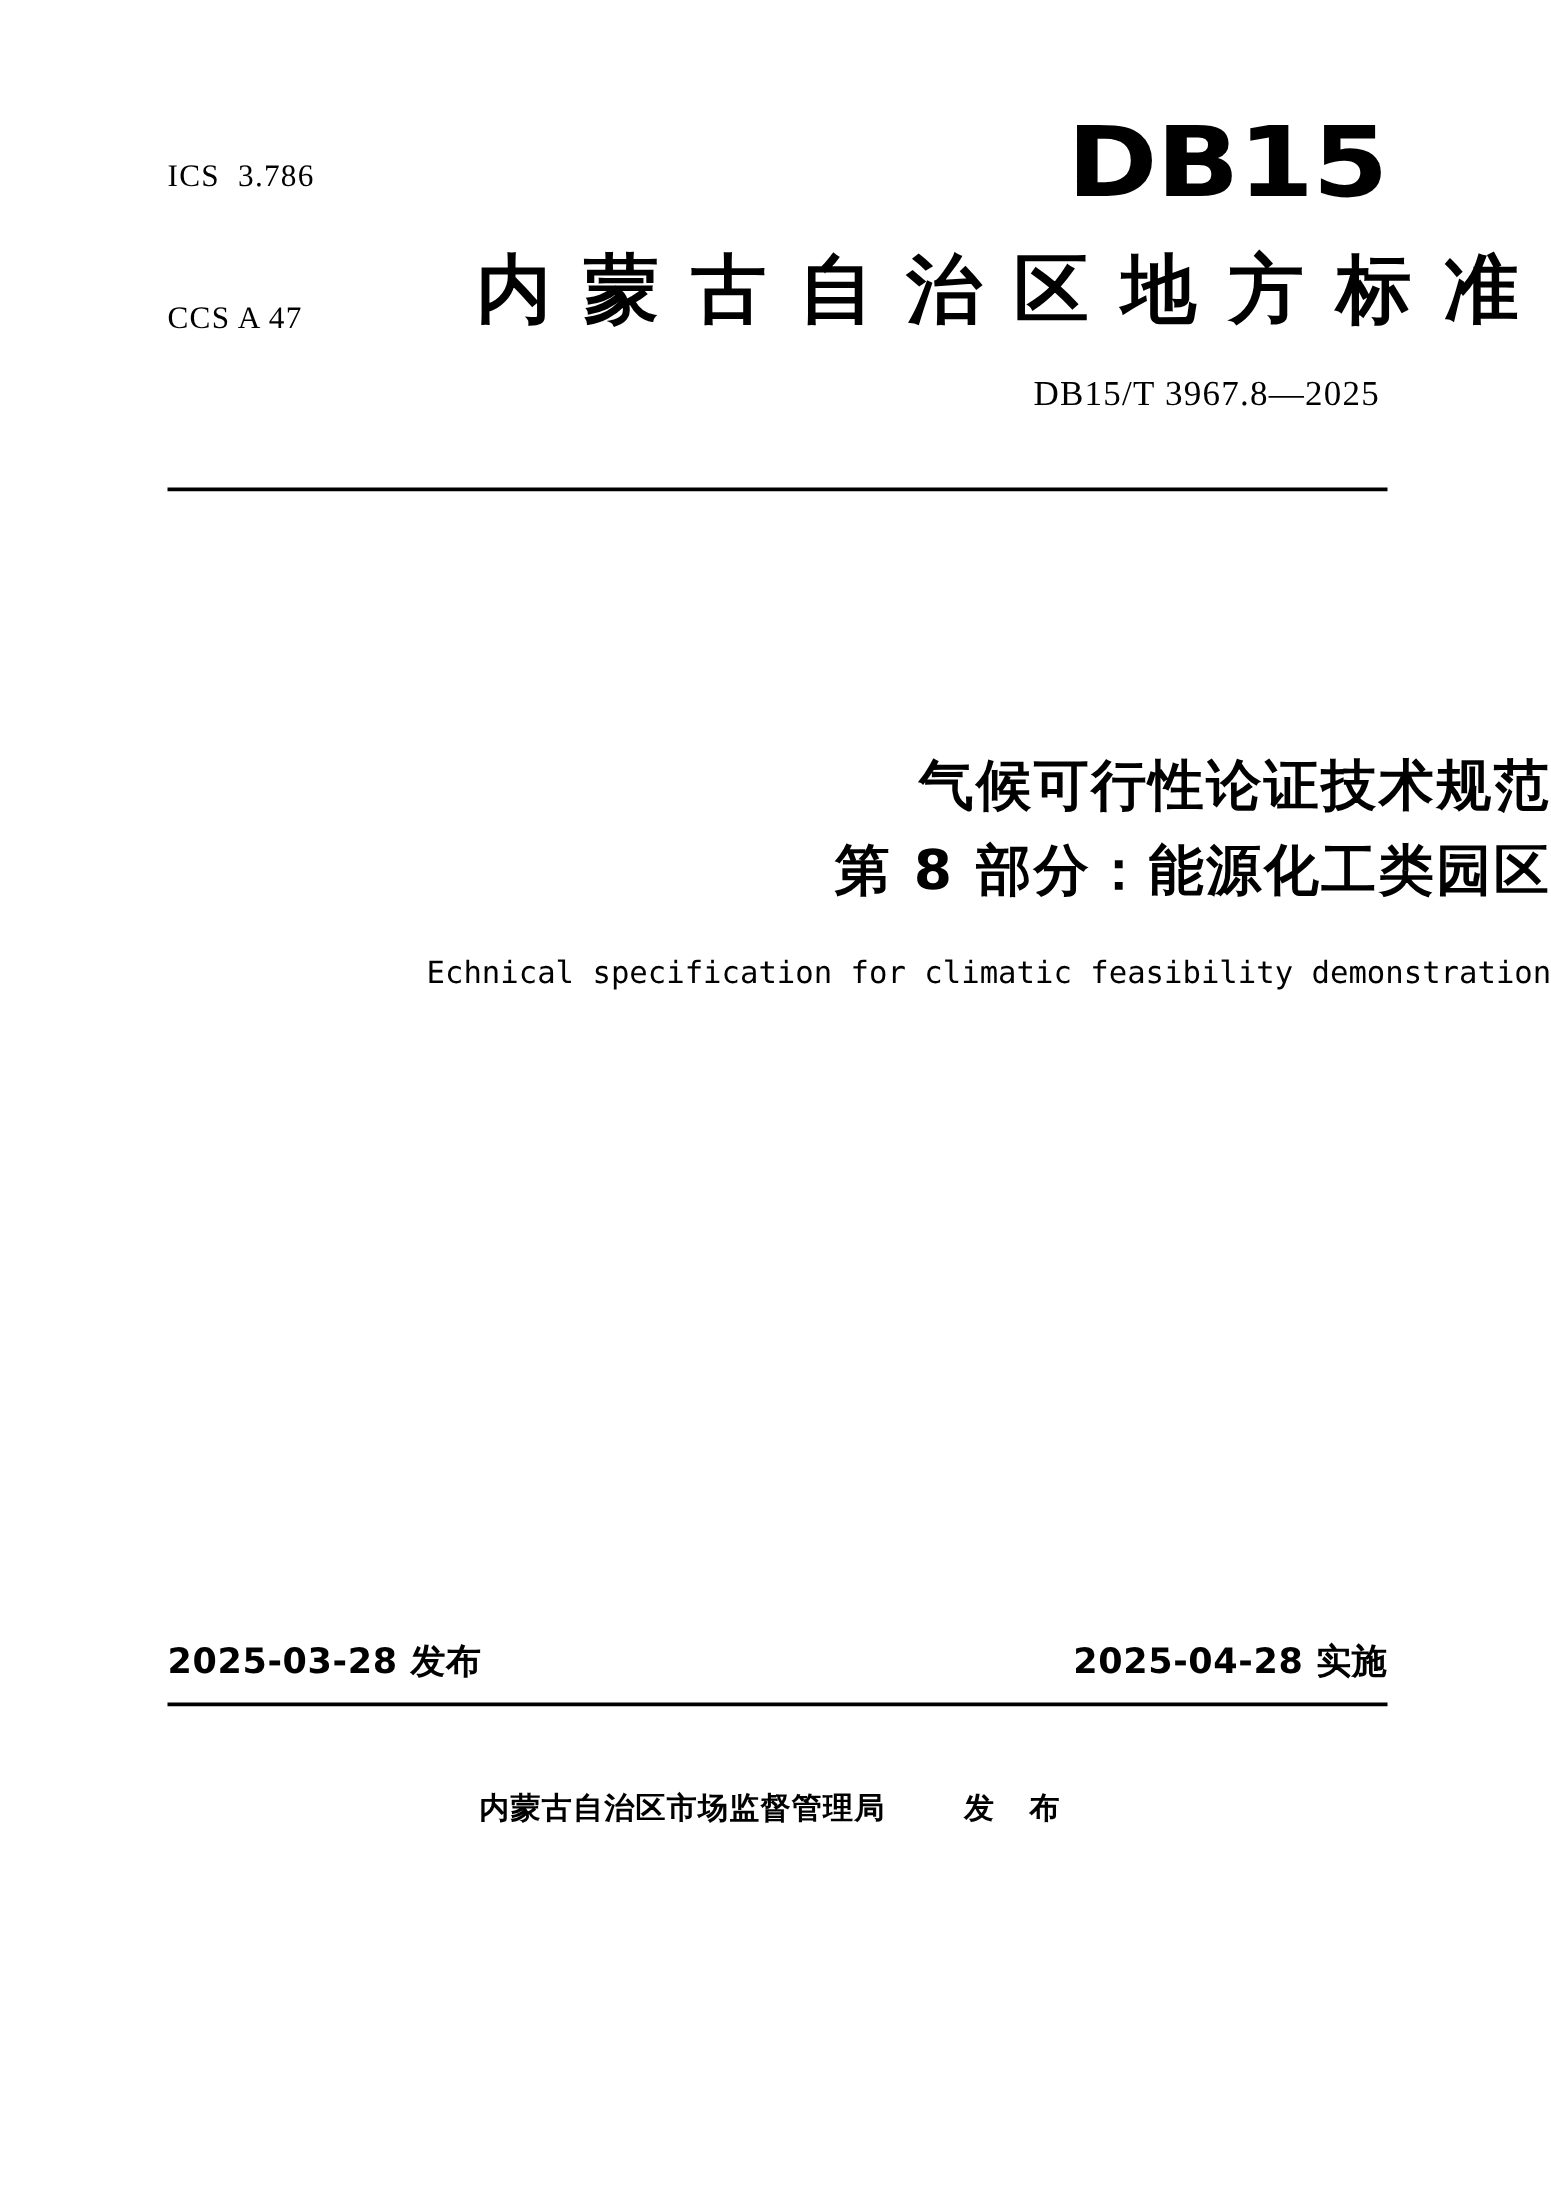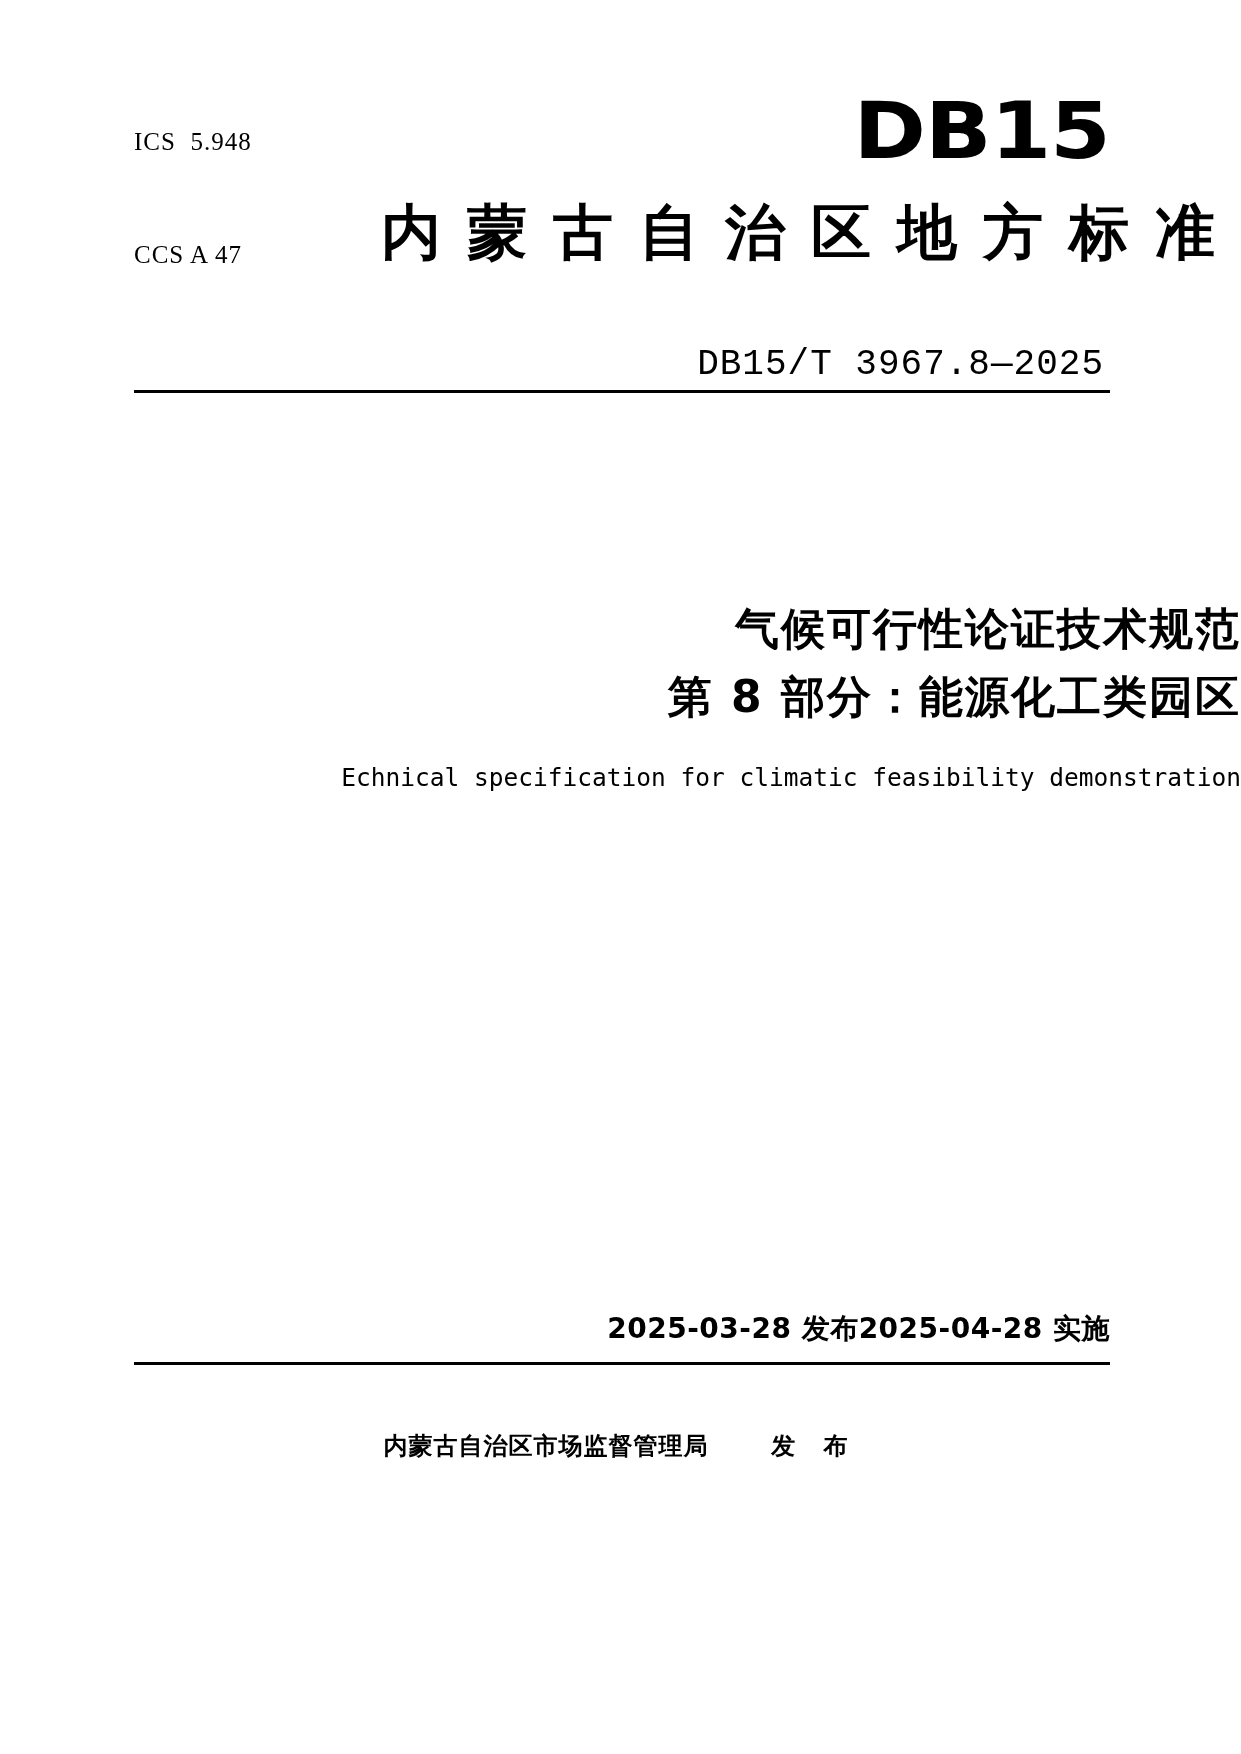--- a/index.html
+++ b/index.html
@@ -58,24 +58,23 @@
     letter-spacing: 26px;
     padding-left: 42px;
     line-height: 1.2;
   }
 
   
   .std-no {
     position: absolute;
     right: 137px;
     top: 300px;
-    font-family: Liberation Mono, monospace;
-    font-size: 36px;
+    font-family: Liberation Serif, serif;
+    font-size: 28px;
     letter-spacing: 1px;
-    margin-top: 44px;
   }
 
   
   .rule {
     position: absolute;
     left: 134px;
     right: 131px;
     top: 390px;
     border-top: 3px solid #000;
   }
@@ -109,21 +108,21 @@
   }
   .en-title .line { display: block; text-align: right; }
 
   
   .dates {
     position: absolute;
     left: 134px;
     right: 131px;
     top: 1310px;
     display: flex;
-    justify-content: flex-end;
+    justify-content: space-between;
     font-family: "DejaVu Sans", sans-serif;
     font-weight: 700;
     font-size: 28px;
     letter-spacing: 0.5px;
   }
 
   .bottom-rule {
     position: absolute;
     left: 134px;
     right: 131px;
@@ -145,21 +144,21 @@
   }
   .publisher .gap { display: inline-block; width: 44px; }
   .publisher .issue { letter-spacing: 10px; }
 </style>
 </head>
 <body>
 
 <div class="page">
 
   <div class="ics-block">
-    <span class="ics-line">ICS  5.948</span>
+    <span class="ics-line">ICS  3.786</span>
     <span class="ics-line">CCS A 47</span>
   </div>
 
   <div class="db-logo">DB15</div>
 
   <div class="province-title">内蒙古自治区地方标准</div>
 
   <div class="std-no">DB15/T 3967.8—2025</div>
 
   <div class="rule"></div>

